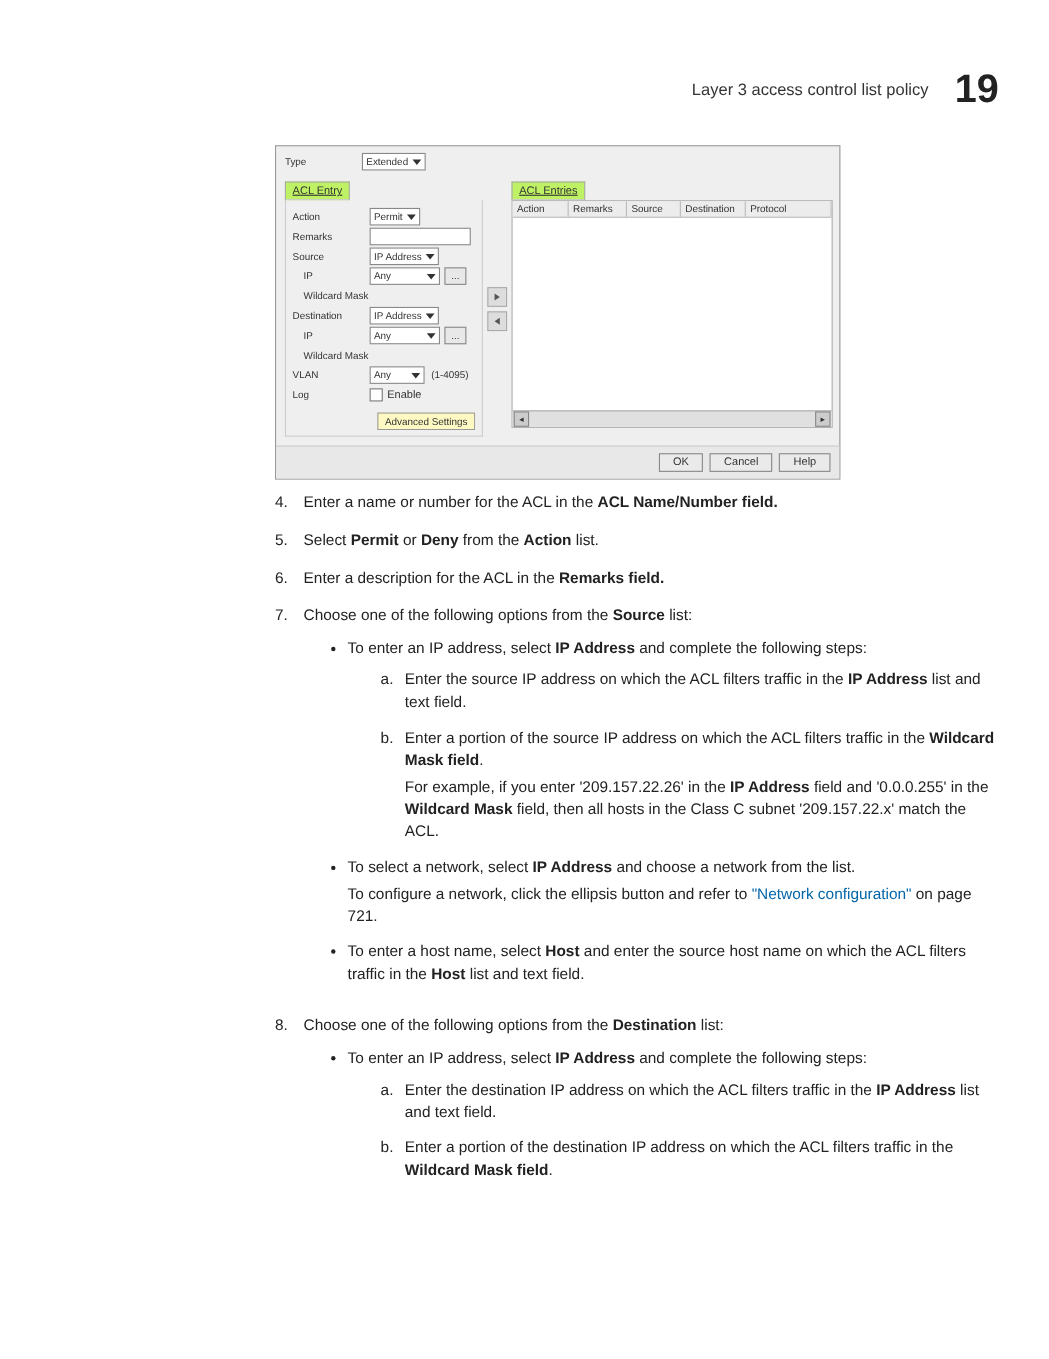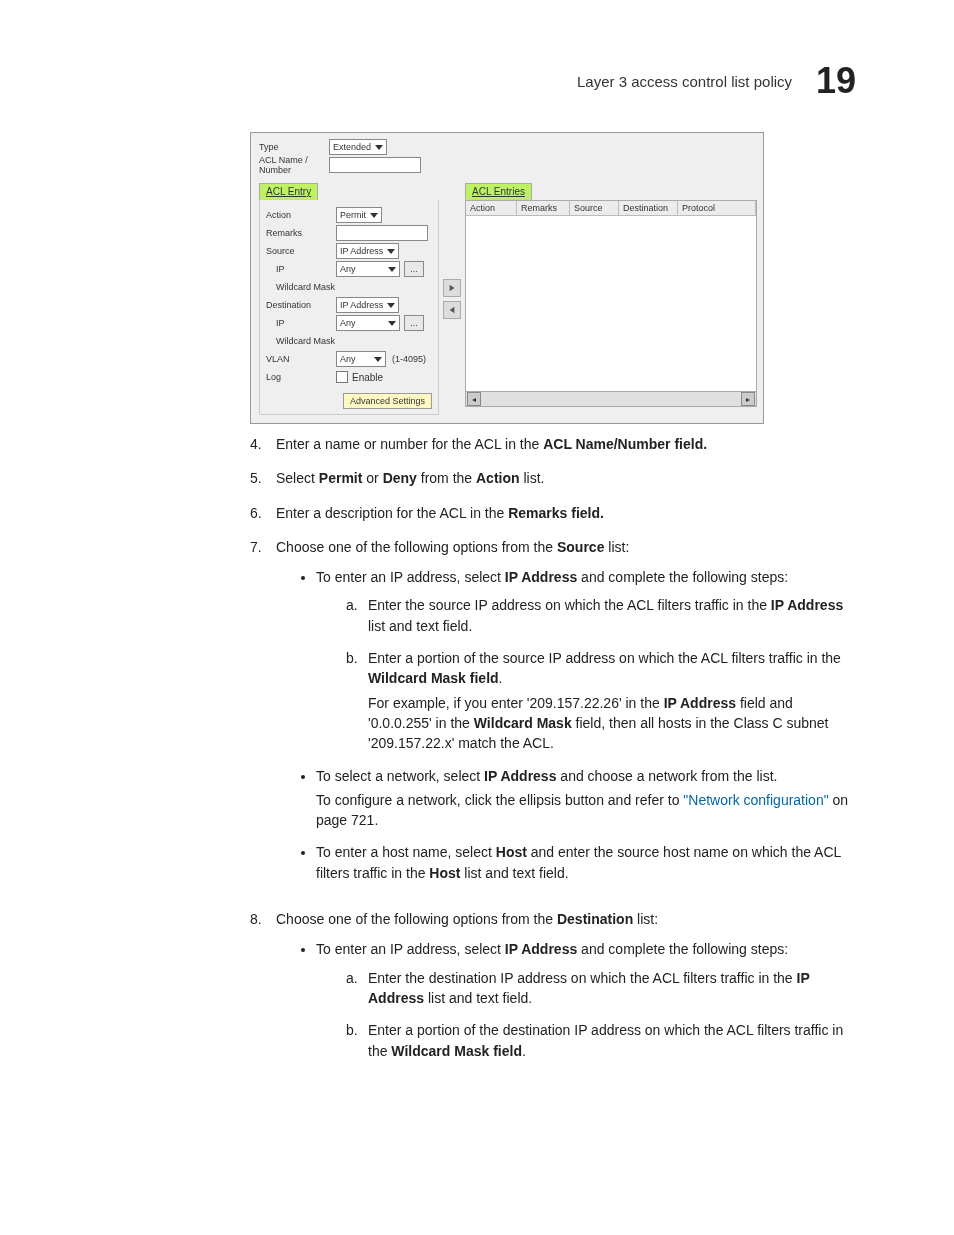--- a/index.html
+++ b/index.html
@@ -8,21 +8,21 @@
     font-family: Arial, Helvetica, sans-serif;
     font-size: 14px;
     color: #222;
     background: #fff;
   }
   .page {
     width: 954px;
     height: 1235px;
     position: relative;
     box-sizing: border-box;
-    padding: 60px 98px 40px 80px;
+    padding: 60px 46px 40px 80px;
   }
   .header {
     text-align: right;
     margin-bottom: 30px;
   }
   .header-text {
     font-size: 15px;
     color: #333;
     display: inline-block;
     vertical-align: middle;
@@ -169,24 +169,20 @@
   </div>
 
   <div class="dialog">
     <div class="dlg-top">
       <div class="field-row">
         <span class="field-label">Type</span>
         <div class="dd">
             <span>Extended</span>
             <span class="tri"></span>
           </div>
-      </div>
-      <div class="field-row">
-        <span class="field-label">ACL Name / Number</span>
-        <div class="textbox" style="width:90px;"></div>
       </div>
     </div>
 
     <div class="dlg-body">
       <div class="left-panel">
         <div class="tabs-row">
             <div class="tab">ACL Entry</div>
           </div>
         <div style="border:1px solid #ccc; border-top:none; padding:5px 6px;">
           <div class="field-row">
@@ -283,20 +279,25 @@
             </div>
             <div class="table-scroll">
               <div class="scroll-btn">◂</div>
               <div class="scroll-btn">▸</div>
             </div>
           </div>
         </div>
       </div>
     </div>
 
+    <div class="dlg-footer">
+      <div class="btn">OK</div>
+      <div class="btn">Cancel</div>
+      <div class="btn">Help</div>
+    </div>
   </div>
 
 
   <ol class="main">
     <li>
       <span class="num">4.</span>
       <div class="li-body"><span>Enter a name or number for the ACL in the </span><b>ACL Name/Number field.</b></div>
     </li>
     <li>
       <span class="num">5.</span>

